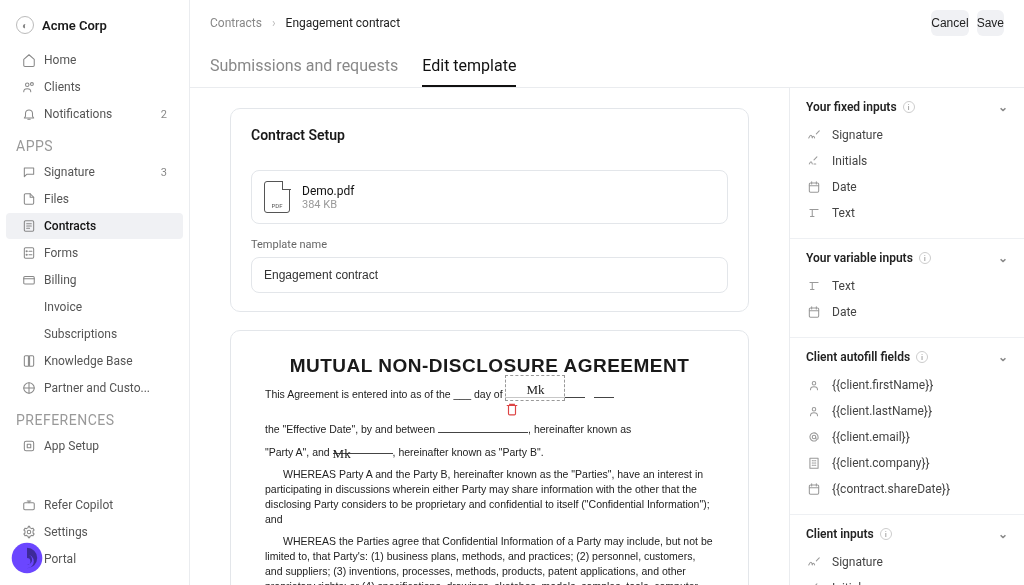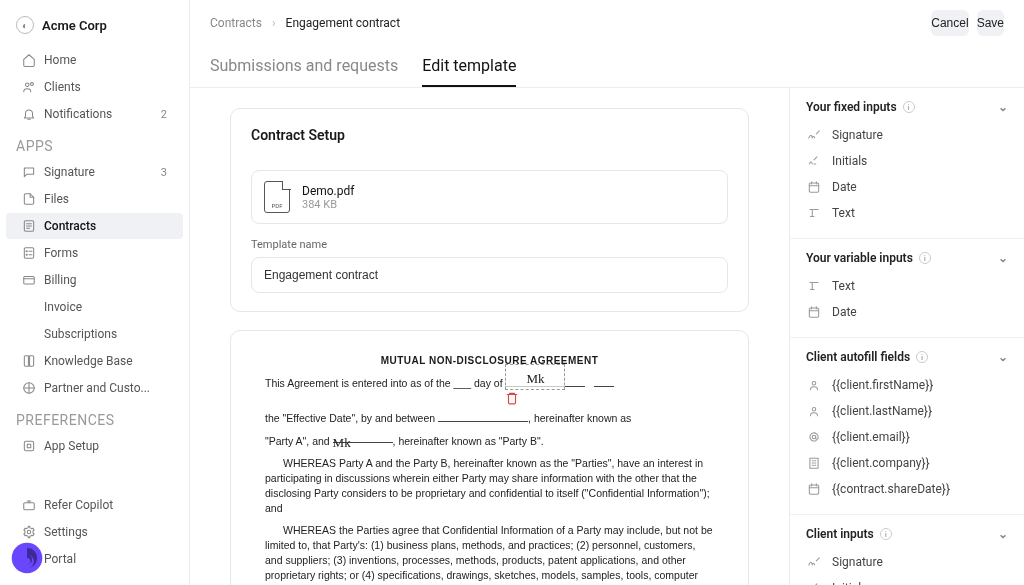--- a/index.html
+++ b/index.html
@@ -31,21 +31,21 @@
 .panel { border:1px solid #e3e6ea; border-radius:10px; padding:18px 20px; margin-bottom:18px; background:#fff;}
 .panel h3 { font-size:14px; font-weight:600; margin-bottom:2px;}
 .file-row { border:1px solid #e3e6ea; border-radius:8px; padding:10px 12px; display:flex; align-items:center; gap:12px; margin-bottom:14px;margin-top:27px;}
 .file-ico { width:26px; height:32px; border:1.5px solid #555; border-radius:3px; position:relative; display:flex; align-items:flex-end; justify-content:center; padding-bottom:3px; font-size:6px; color:#555;}
 .file-ico::before { content:""; position:absolute; top:-1.5px; right:-1.5px; width:8px; height:8px; background:#fff; border-left:1.5px solid #555; border-bottom:1.5px solid #555;}
 .file-meta .fname { font-size:12px; color:#111;}
 .file-meta .fsize { font-size:11px; color:#999;}
 .field-label { font-size:11px; color:#666; margin-bottom:6px;}
 .text-input { width:100%; border:1px solid #e3e6ea; border-radius:8px; padding:10px 12px; font-size:12px; color:#333;}
 .doc-panel { border:1px solid #e3e6ea; border-radius:10px; padding:24px 34px; background:#fff;}
-.doc-panel h2 { text-align:center; font-size:10px; font-weight:700; letter-spacing:0.5px; margin-bottom:10px; font-family:Arial,sans-serif;}
+.doc-panel h2 { text-align:center; font-size:19px; font-weight:700; letter-spacing:0.5px; margin-bottom:10px; font-family:Arial,sans-serif;}
 .doc-panel p { font-size:10.5px; line-height:1.45; font-family:Arial,sans-serif; color:#222; margin-bottom:6px; text-indent:18px;}
 .doc-panel p.noindent { text-indent:0;}
 .sig-overlay { position:relative; display:inline-block;}
 .sig-box { position:absolute; top:-12px; left:0; width:60px; height:26px; border:1px dashed #999; background:rgba(255,255,255,0.7); display:flex; align-items:center; justify-content:center;}
 .sig-box::after { content:""; position:absolute; right:-22px; top:2px; width:16px; height:18px; }
 .under { border-bottom:1px solid #444; display:inline-block; min-width:50px; height:11px; vertical-align:baseline;}
 .rightcol { width:235px; border-left:1px solid #eaecef; overflow-y:auto; }
 .rgroup { border-bottom:1px solid #eef0f3; padding:12px 16px;}
 .rgroup-h { display:flex; align-items:center; gap:6px; font-size:12px; font-weight:600; color:#222; margin-bottom:8px;}
 .rgroup-h .info { width:12px; height:12px; border:1px solid #ccc; border-radius:50%; font-size:8px; display:flex; align-items:center; justify-content:center; color:#aaa;}

